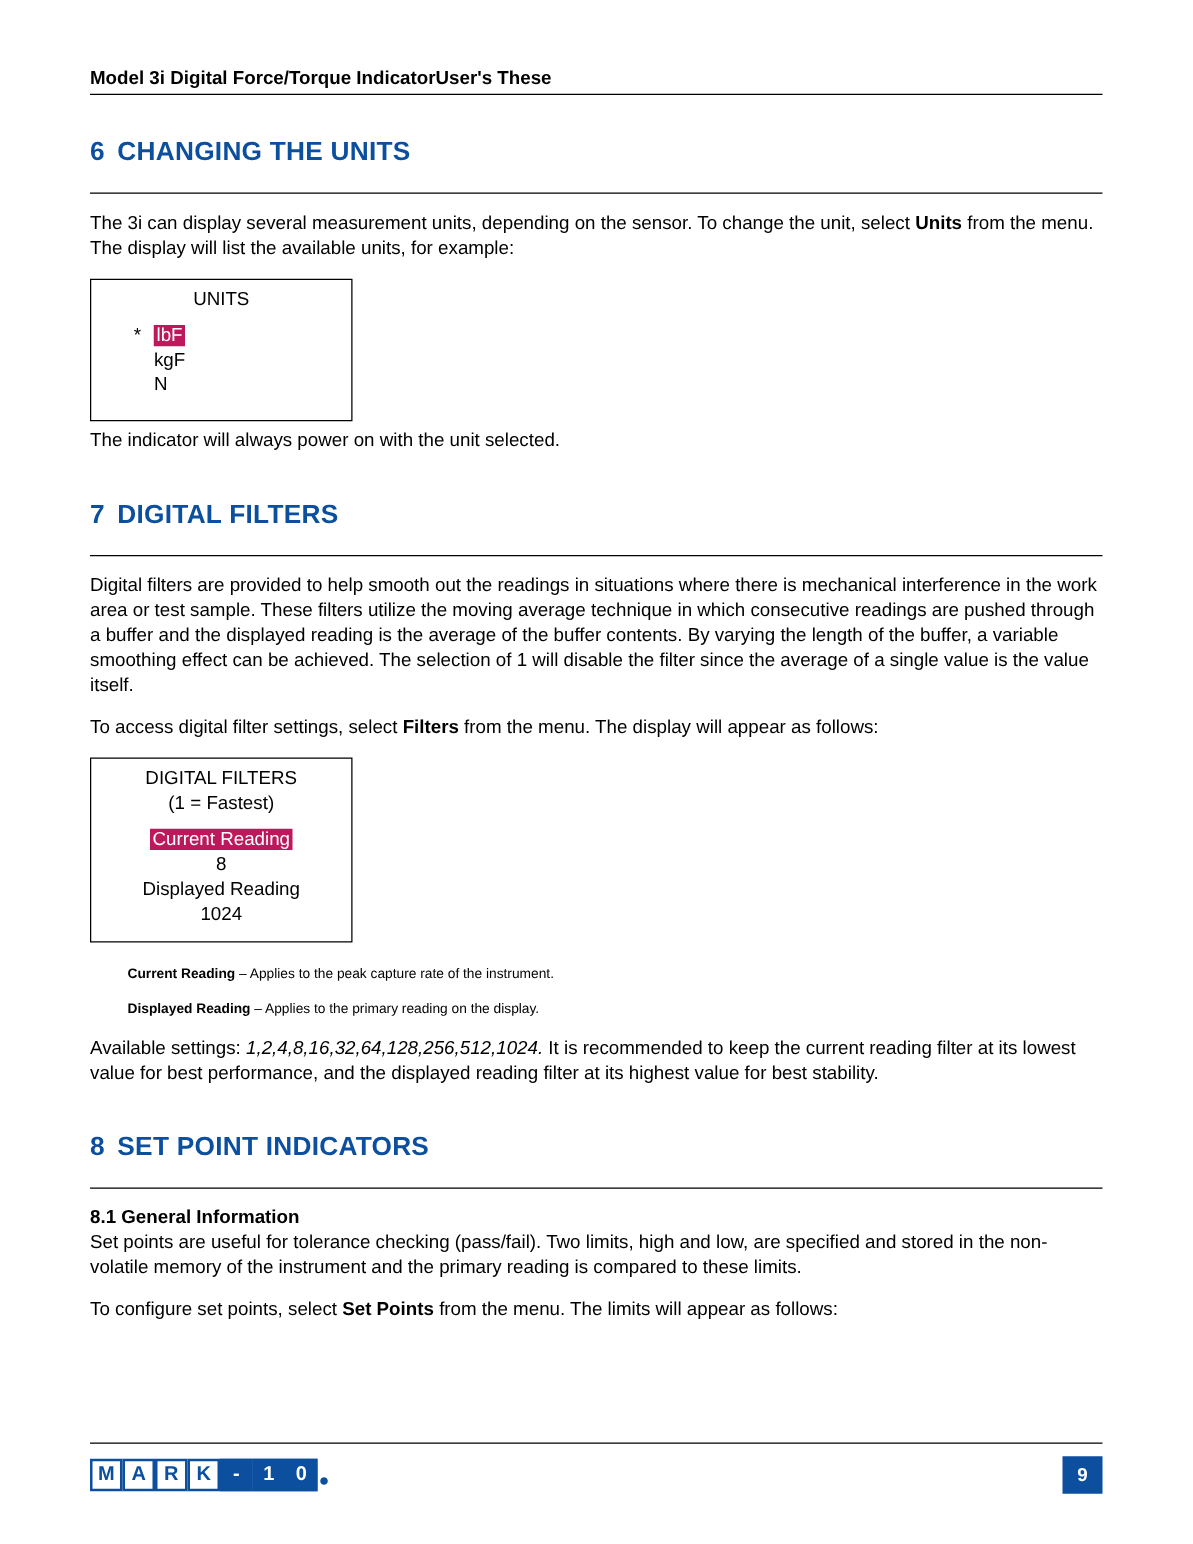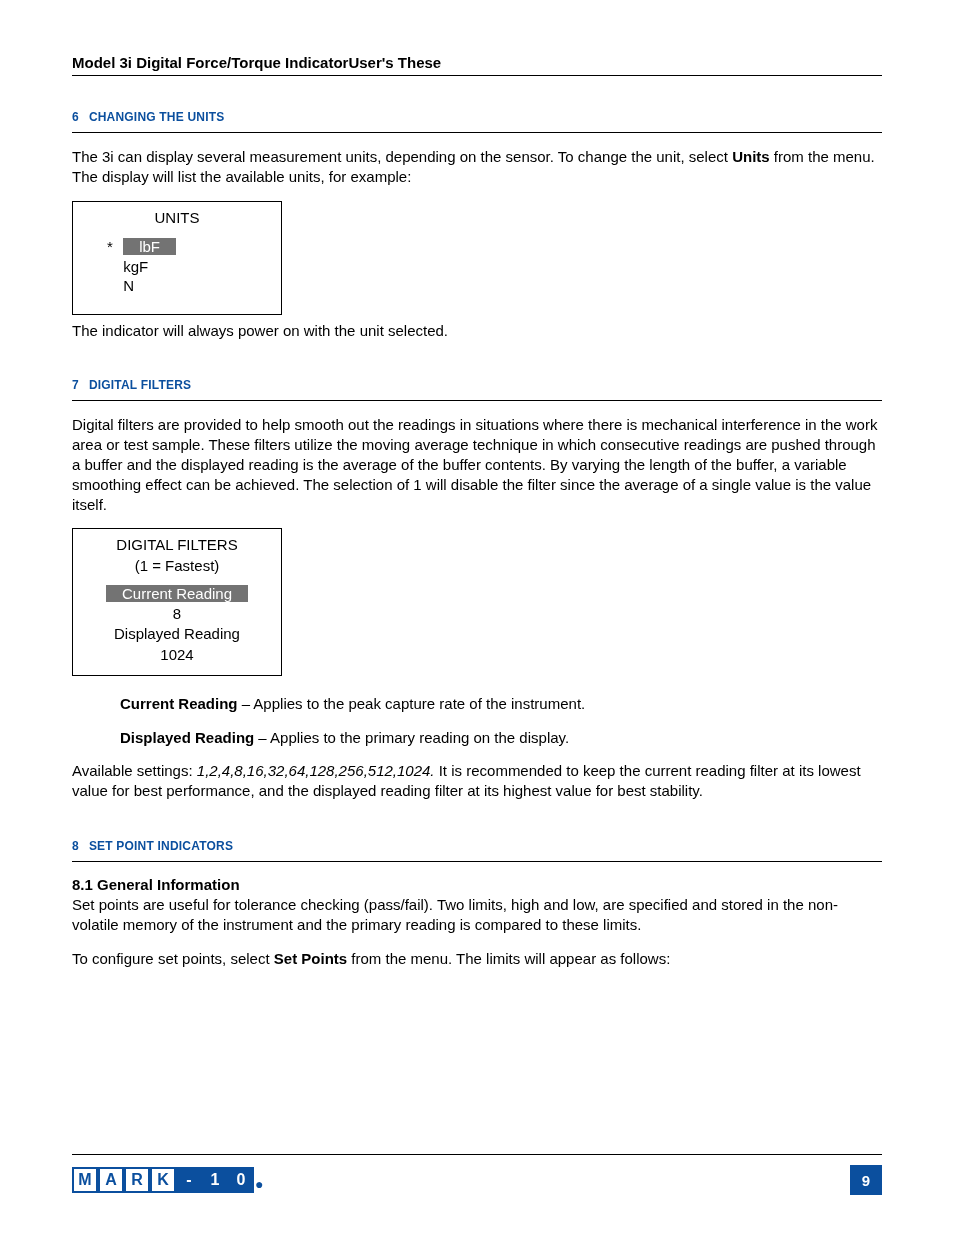--- a/index.html
+++ b/index.html
@@ -1,32 +1,32 @@
 <!DOCTYPE html>
 <html><head>
 <meta charset="utf-8">
 <style>
   * { box-sizing: border-box; margin: 0; padding: 0; }
   html, body { width: 954px; background: #fff; font-family: Arial, Helvetica, sans-serif; color: #000; }
   .page { width: 954px; height: 1235px; padding: 54px 72px 40px 72px; position: relative; }
   .header { display: flex; font-weight: bold; font-size: 15px; padding-bottom: 4px; border-bottom: 1.5px solid #000; margin-bottom: 34px; }
-  .section-head { color: #0b4f9e; font-weight: bold; font-size: 12px; padding-bottom: 8px; border-bottom: 1.5px solid #000; margin-bottom: 14px; letter-spacing: 0.2px; }
+  .section-head { color: #0b4f9e; font-weight: bold; font-size: 21px; padding-bottom: 20px; border-bottom: 1.5px solid #000; margin-bottom: 14px; letter-spacing: 0.2px; }
   .section-head .num { margin-right: 10px; }
   p { font-size: 15px; line-height: 1.32; margin-bottom: 14px; }
   p.tight { margin-bottom: 6px; }
   .inline-bold { font-weight: bold; }
   .screen-box { border: 1.5px solid #000; width: 210px; font-size: 15px; text-align: center; padding: 6px 0 18px 0; margin-bottom: 6px; line-height: 1.3; }
   .screen-box .title { margin-bottom: 10px; }
   .screen-box .menu { text-align: left; padding-left: 34px; }
   .screen-box .menu .row { white-space: nowrap; }
   .screen-box .menu .star { display:inline-block; width:12px; }
-  .hl { background: #737373; color: #fff; padding: 0 16px; }
+  .hl { background: #be185d; color: #fff; padding: 0 2px; }
   .screen-box2 { border: 1.5px solid #000; width: 210px; font-size: 15px; text-align: center; padding: 6px 0 10px 0; margin-bottom: 18px; line-height: 1.35; }
   .sp { height: 24px; }
-  .indent-def { margin-left: 48px; font-size: 15px; margin-bottom: 14px; }
+  .indent-def { margin-left: 30px; font-size: 11px; margin-bottom: 14px; }
   .subhead { font-weight: bold; font-size: 15px; margin-bottom: 2px; }
   .italic { font-style: italic; }
   .footer { position: absolute; left: 72px; right: 72px; bottom: 40px; }
   .footer-rule { border-top: 1.5px solid #000; margin-bottom: 10px; }
   .footer-row { display: flex; justify-content: space-between; align-items: center; }
   .logo { display: flex; gap: 0; align-items: center; }
   .logo-box { width: 26px; height: 26px; border: 2px solid #0b4f9e; color: #0b4f9e; font-weight: bold; font-size: 16px; display: flex; align-items: center; justify-content: center; font-family: Arial, sans-serif; }
   .logo-box.filled { background: #0b4f9e; color: #fff; }
   .logo-dot { color: #0b4f9e; font-size: 14px; margin-left: 1px; align-self: flex-end; line-height: 1; padding-bottom: 2px;}
   .pagenum { background: #0b4f9e; color: #fff; width: 32px; height: 30px; display: flex; align-items: center; justify-content: center; font-weight: bold; font-size: 15px; }
@@ -56,20 +56,23 @@
     </div>
   </div>
   <p>The indicator will always power on with the unit selected.</p>
 
   <div class="sp"></div>
 
   <div class="section-head">
     <span class="num">7</span><span>DIGITAL FILTERS</span>
   </div>
   <p>Digital filters are provided to help smooth out the readings in situations where there is mechanical interference in the work area or test sample. These filters utilize the moving average technique in which consecutive readings are pushed through a buffer and the displayed reading is the average of the buffer contents. By varying the length of the buffer, a variable smoothing effect can be achieved. The selection of 1 will disable the filter since the average of a single value is the value itself.</p>
+  <p>
+    <span>To access digital filter settings, select </span><span class="inline-bold">Filters</span><span> from the menu. The display will appear as follows:</span>
+  </p>
   <div class="screen-box2">
     <div>DIGITAL FILTERS</div>
     <div>(1 = Fastest)</div>
     <div style="height:8px"></div>
     <div><span class="hl">Current Reading</span></div>
     <div>8</div>
     <div>Displayed Reading</div>
     <div>1024</div>
   </div>
   <p class="indent-def">

